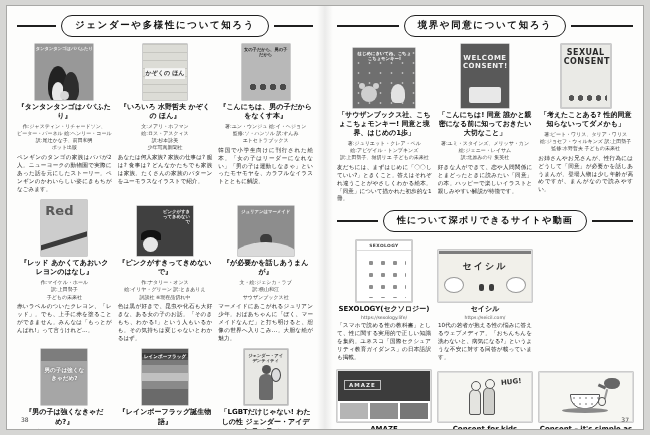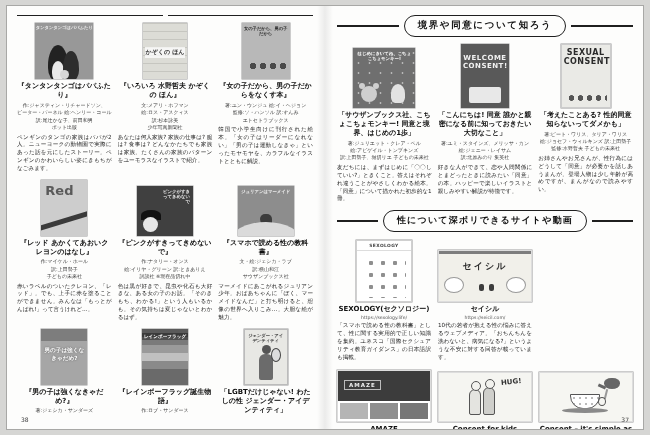--- a/index.html
+++ b/index.html
@@ -126,20 +126,21 @@
   .pour{position:absolute;top:16px;right:26px;width:1.5px;height:10px;background:#999;transform:rotate(14deg);}
 </style>
 </head>
 <body>
 
 <div class="spread">
 
   <div class="page page-left">
     <div class="section-header">
       <span class="rule"></span>
+      <span class="pill">ジェンダーや多様性について知ろう</span>
       <span class="rule"></span>
     </div>
 
     <div class="book-grid">
 
       <div class="book">
         <div class="cover-wrap">
             <div class="c cl1">
           <div class="cover-label">タンタンタンゴはパパふたり</div>
           <span class="peng-a"></span>
@@ -173,21 +174,21 @@
         <div class="desc">あなたは何人家族? 家族の仕事は? 服は? 食事は? どんなかたちでも家族は家族。たくさんの家族のパターンをユーモラスなイラストで紹介。</div>
       </div>
 
       <div class="book">
         <div class="cover-wrap">
             <div class="c cl3">
           <div class="cover-label">女の子だから、男の子だから</div>
           <span class="figs"></span>
         </div>
           </div>
-        <div class="book-title">『女の子だから、男の子だからをなくす本』</div>
+        <div class="book-title">『こんにちは、男の子だからをなくす本』</div>
         <div class="credits">
           <div class="credit">著:ユン・ウンジュ 絵:イ・ヘジョン</div>
           <div class="credit">監修:ソ・ハンソル 訳:すんみ</div>
           <div class="credit">エトセトラブックス</div>
         </div>
         <div class="desc">韓国で小学生向けに刊行された絵本。「女の子はリーダーになれない」「男の子は運動しなきゃ」といったモヤモヤを、カラフルなイラストとともに解説。</div>
       </div>
 
       <div class="book">
         <div class="cover-wrap">
@@ -223,21 +224,21 @@
       </div>
 
       <div class="book">
         <div class="cover-wrap">
             <div class="c cl6">
           <div class="cover-label">ジュリアンはマーメイド</div>
           <span class="swimmer"></span>
           <span class="wave"></span>
         </div>
           </div>
-        <div class="book-title">『スマホで読める性の教科書』</div>
+        <div class="book-title">『が必要かを話しあうまんが』</div>
         <div class="credits">
           <div class="credit">文・絵:ジェシカ・ラブ</div>
           <div class="credit">訳:横山和江</div>
           <div class="credit">サウザンブックス社</div>
         </div>
         <div class="desc">マーメイドにあこがれるジュリアン少年。おばあちゃんに「ぼく、マーメイドなんだ」と打ち明けると、想像の世界へ入りこみ…。大胆な絵が魅力。</div>
       </div>
 
       <div class="book">
         <div class="cover-wrap">

